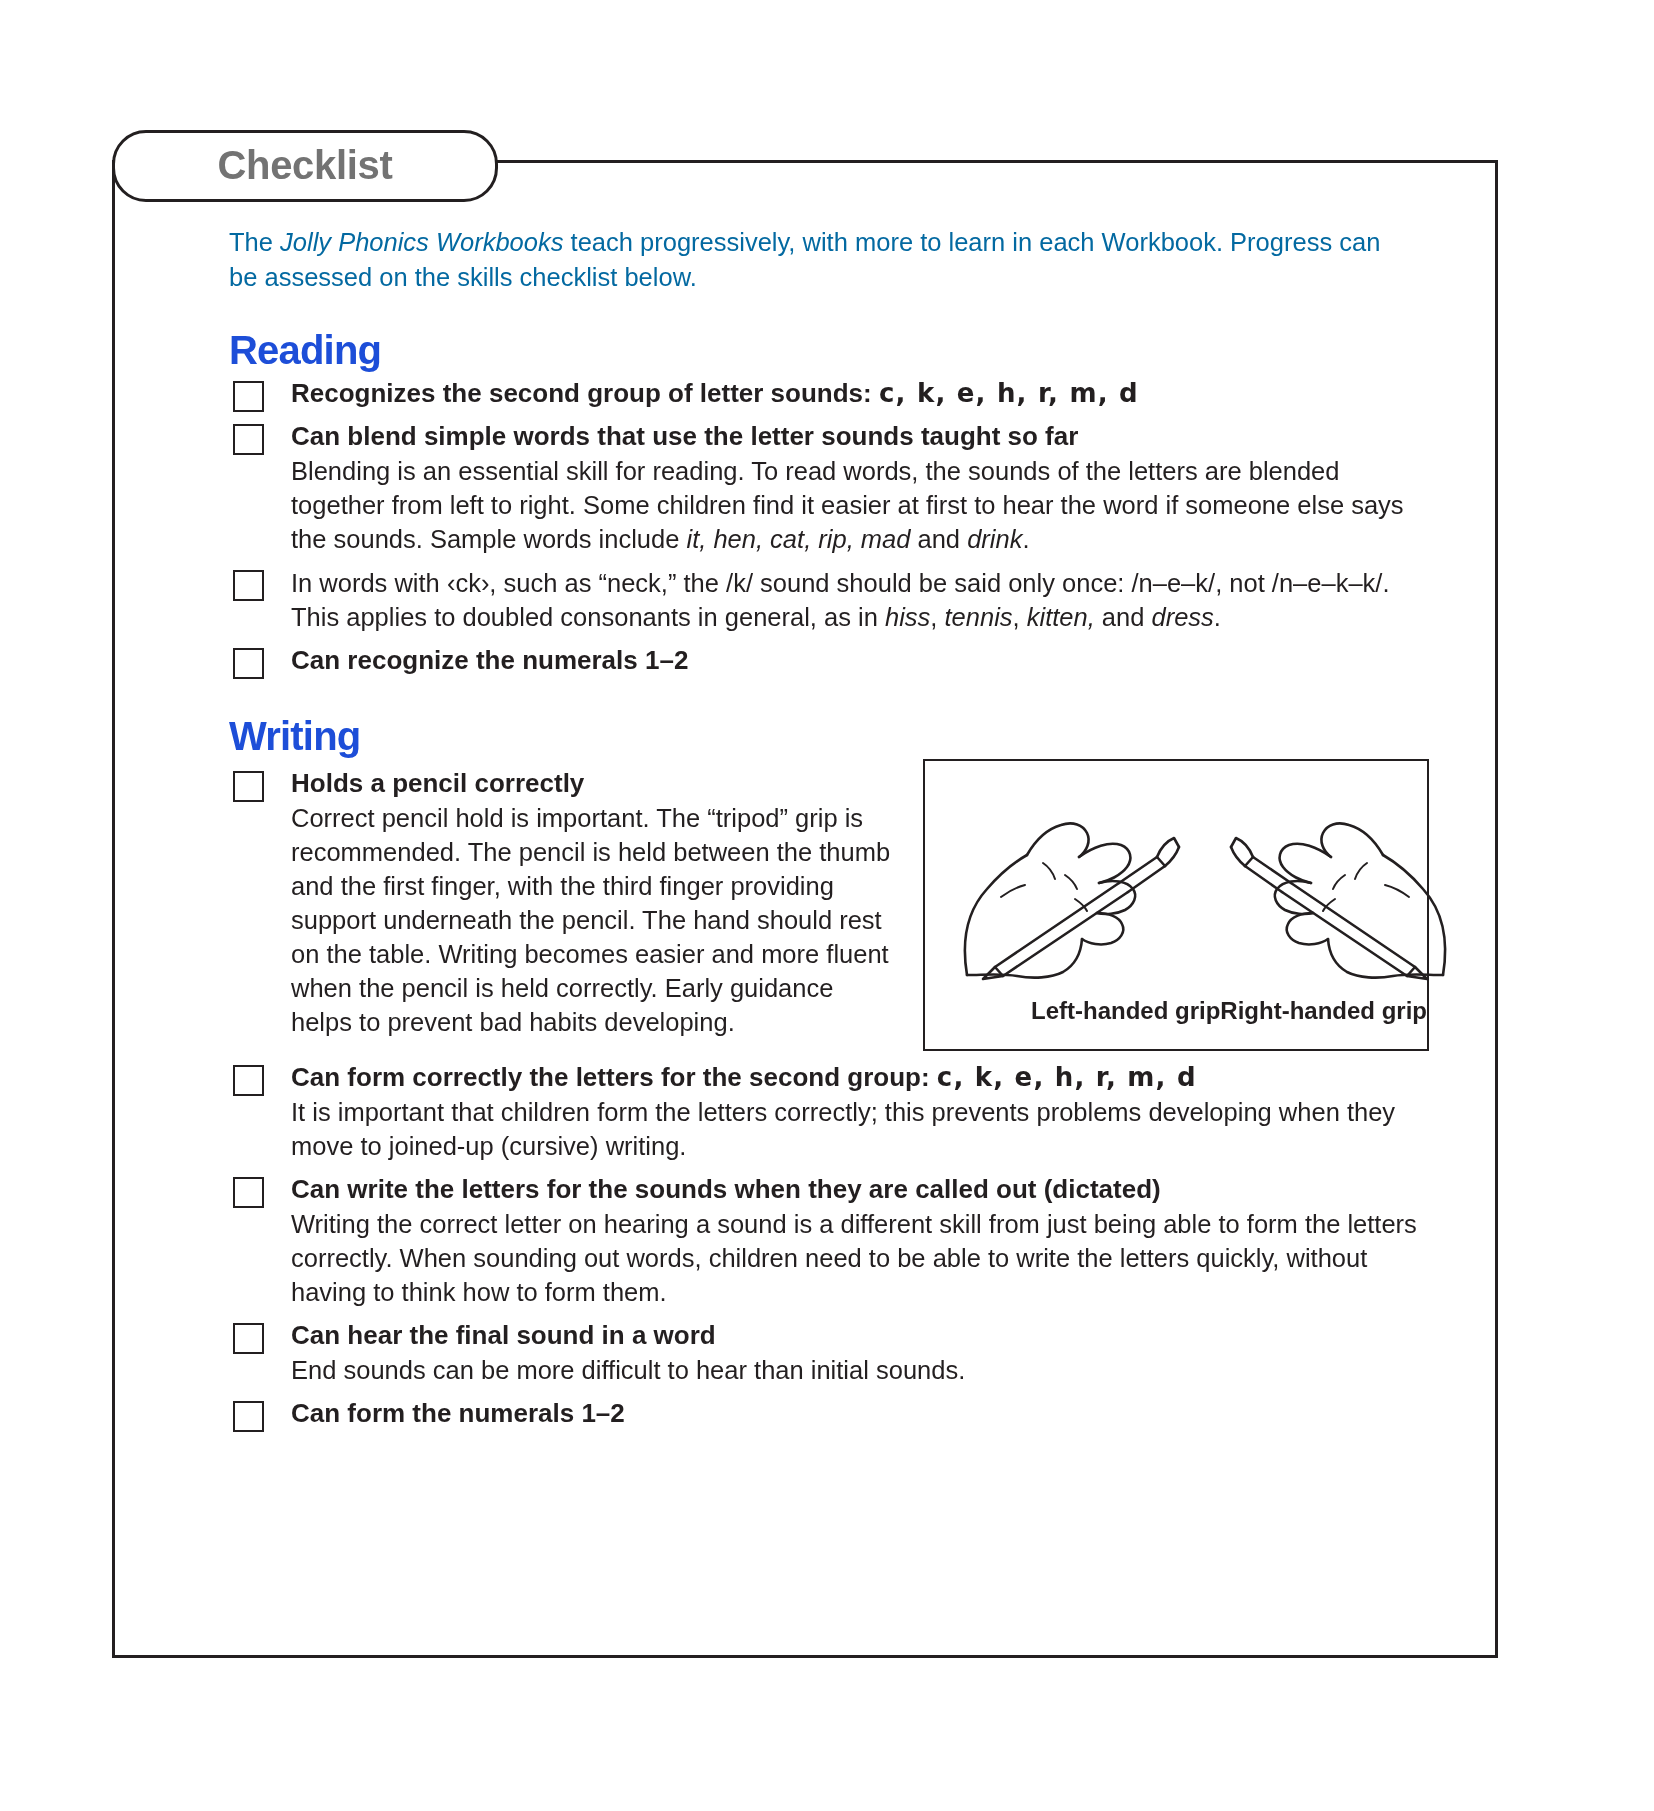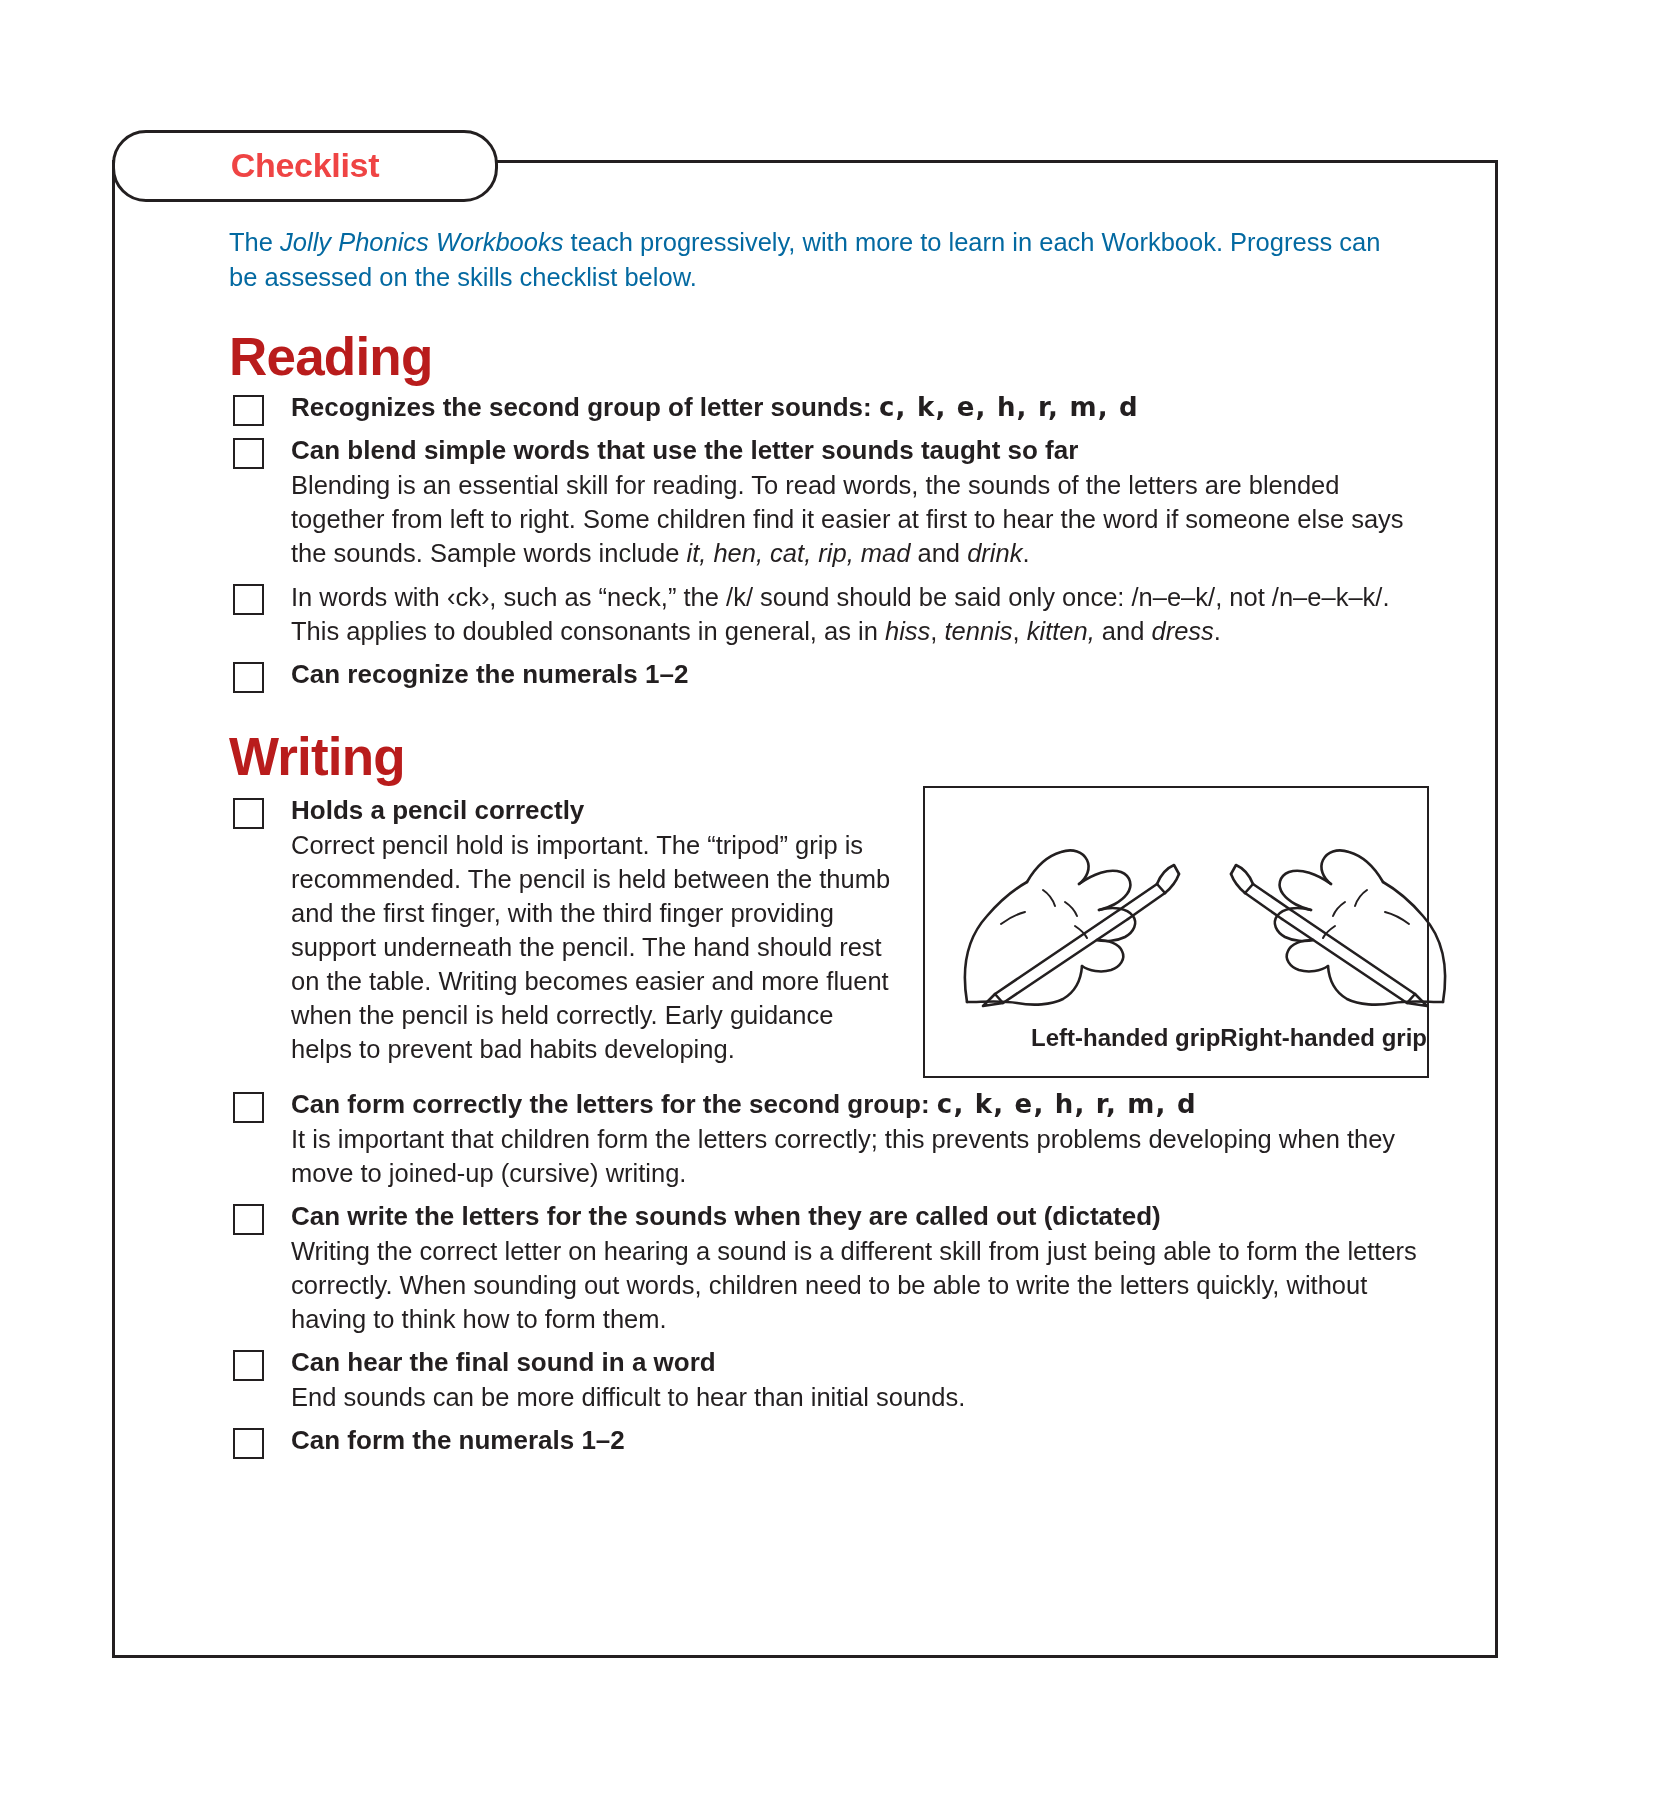--- a/index.html
+++ b/index.html
@@ -44,24 +44,24 @@
     height: 66px;
     border: 3px solid #231f20;
     border-radius: 34px;
     background: #ffffff;
     z-index: 5;
     display: flex;
     align-items: center;
     justify-content: center;
   }
   .tab-label {
-    font-size: 34px;
+    font-size: 40px;
     font-weight: bold;
     letter-spacing: -0.3px;
-    color: #ef4444;
+    color: #737373;
     line-height: 1;
     padding-bottom: 2px;
   }
   
   .tab-mask {
     position: absolute;
     left: 3px;
     top: 27px;
     width: 374px;
     height: 10px;
@@ -80,25 +80,25 @@
   p.intro {
     margin: 0;
     font-size: 25.5px;
     line-height: 35px;
     color: #0369a1;
     max-width: 1185px;
   }
   p.intro i { font-style: italic; }
 
   h2.section {
-    font-size: 53px;
+    font-size: 40px;
     font-weight: bold;
     letter-spacing: -0.8px;
     margin: 34px 0 6px 0;
-    color: #b91c1c;
+    color: #1d4ed8;
     line-height: 1.05;
   }
   h2.section.writing { margin-top: 38px; }
 
   .item {
     position: relative;
     padding-left: 62px;
     margin-top: 10px;
   }
   .item:first-of-type { margin-top: 4px; }

